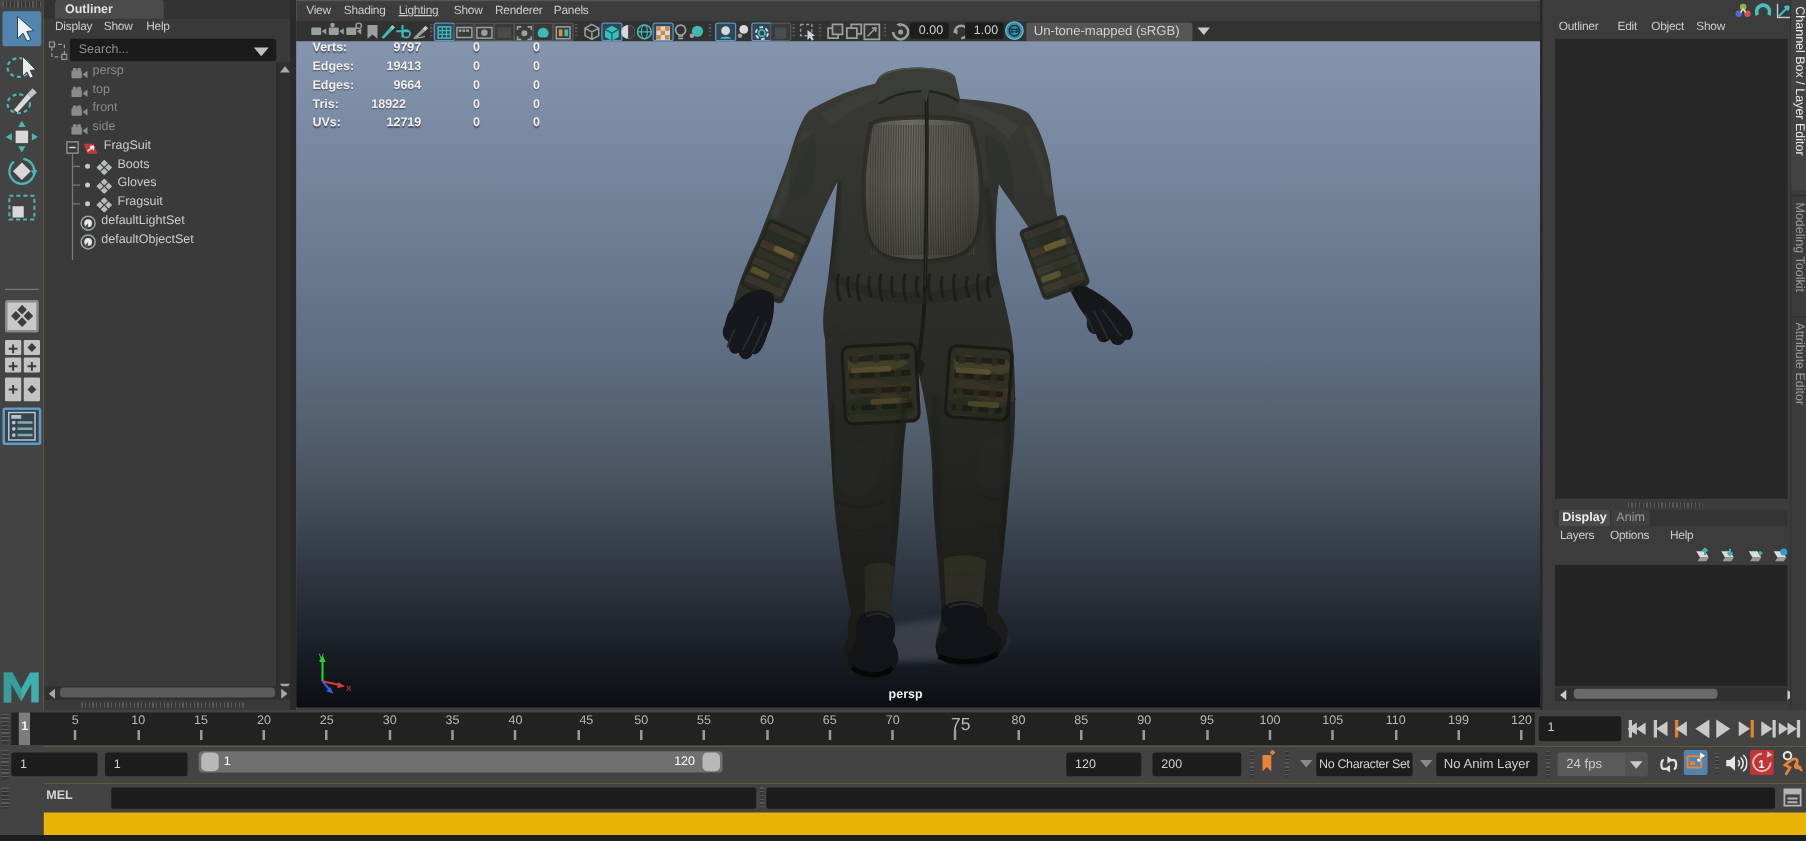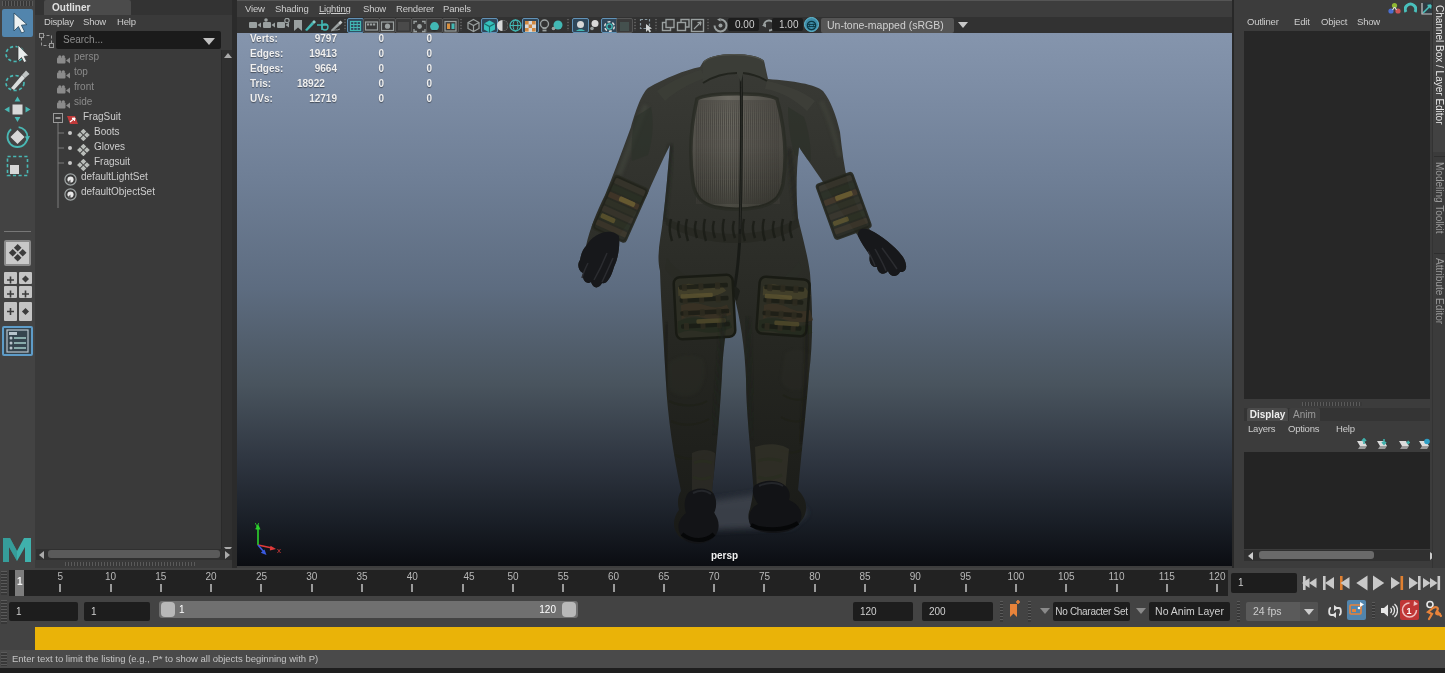--- a/index.html
+++ b/index.html
@@ -720,37 +720,37 @@
         <div class="abs" style="left:491.94px;top:1px;width:24px;text-align:center;color:#b9b9b9;font-size:10px;">50</div>
         <div class="abs" style="left:502.94px;top:14px;width:2px;height:8px;background:#9a9a9a;"></div>
         <div class="abs" style="left:542.24px;top:1px;width:24px;text-align:center;color:#b9b9b9;font-size:10px;">55</div>
         <div class="abs" style="left:553.24px;top:14px;width:2px;height:8px;background:#9a9a9a;"></div>
         <div class="abs" style="left:592.5400000000001px;top:1px;width:24px;text-align:center;color:#b9b9b9;font-size:10px;">60</div>
         <div class="abs" style="left:603.5400000000001px;top:14px;width:2px;height:8px;background:#9a9a9a;"></div>
         <div class="abs" style="left:642.84px;top:1px;width:24px;text-align:center;color:#b9b9b9;font-size:10px;">65</div>
         <div class="abs" style="left:653.84px;top:14px;width:2px;height:8px;background:#9a9a9a;"></div>
         <div class="abs" style="left:693.14px;top:1px;width:24px;text-align:center;color:#b9b9b9;font-size:10px;">70</div>
         <div class="abs" style="left:704.14px;top:14px;width:2px;height:8px;background:#9a9a9a;"></div>
-        <div class="abs" style="left:743.44px;top:1px;width:24px;text-align:center;color:#b9b9b9;font-size:10px;">75</div>
+        <div class="abs" style="left:743.44px;top:1px;width:24px;text-align:right;color:#b9b9b9;font-size:14px;">75</div>
         <div class="abs" style="left:754.44px;top:14px;width:2px;height:8px;background:#9a9a9a;"></div>
         <div class="abs" style="left:793.74px;top:1px;width:24px;text-align:center;color:#b9b9b9;font-size:10px;">80</div>
         <div class="abs" style="left:804.74px;top:14px;width:2px;height:8px;background:#9a9a9a;"></div>
         <div class="abs" style="left:844.0400000000001px;top:1px;width:24px;text-align:center;color:#b9b9b9;font-size:10px;">85</div>
         <div class="abs" style="left:855.0400000000001px;top:14px;width:2px;height:8px;background:#9a9a9a;"></div>
         <div class="abs" style="left:894.34px;top:1px;width:24px;text-align:center;color:#b9b9b9;font-size:10px;">90</div>
         <div class="abs" style="left:905.34px;top:14px;width:2px;height:8px;background:#9a9a9a;"></div>
         <div class="abs" style="left:944.6400000000001px;top:1px;width:24px;text-align:center;color:#b9b9b9;font-size:10px;">95</div>
         <div class="abs" style="left:955.6400000000001px;top:14px;width:2px;height:8px;background:#9a9a9a;"></div>
         <div class="abs" style="left:994.94px;top:1px;width:24px;text-align:center;color:#b9b9b9;font-size:10px;">100</div>
         <div class="abs" style="left:1005.94px;top:14px;width:2px;height:8px;background:#9a9a9a;"></div>
         <div class="abs" style="left:1045.24px;top:1px;width:24px;text-align:center;color:#b9b9b9;font-size:10px;">105</div>
         <div class="abs" style="left:1056.24px;top:14px;width:2px;height:8px;background:#9a9a9a;"></div>
         <div class="abs" style="left:1095.54px;top:1px;width:24px;text-align:center;color:#b9b9b9;font-size:10px;">110</div>
         <div class="abs" style="left:1106.54px;top:14px;width:2px;height:8px;background:#9a9a9a;"></div>
-        <div class="abs" style="left:1145.8400000000001px;top:1px;width:24px;text-align:center;color:#b9b9b9;font-size:10px;">115</div>
+        <div class="abs" style="left:1145.8400000000001px;top:1px;width:24px;text-align:center;color:#b9b9b9;font-size:10px;">199</div>
         <div class="abs" style="left:1156.8400000000001px;top:14px;width:2px;height:8px;background:#9a9a9a;"></div>
         <div class="abs" style="left:1196.14px;top:1px;width:24px;text-align:center;color:#b9b9b9;font-size:10px;">120</div>
         <div class="abs" style="left:1207.14px;top:14px;width:2px;height:8px;background:#9a9a9a;"></div>
       </div>
     <div class="abs fld" style="left:1231px;top:5px;width:66px;height:20px;line-height:20px;">1</div>
     <svg id="playctl" class="abs" style="left:1301px;top:4px;" width="144" height="22" viewBox="0 0 144 22">
         <rect x="2" y="4" width="2.6" height="14" fill="#c9c9c9"></rect>
         <polygon points="8.5,6 8.5,16 1,11" fill="#c9c9c9"></polygon>
         <polygon points="15.5,6 15.5,16 8,11" fill="#c9c9c9"></polygon>
         <rect x="22" y="4" width="2.6" height="14" fill="#c9c9c9"></rect>
@@ -818,20 +818,29 @@
             <polygon points="14,1 18,4 13.5,6" fill="#f0c0c0"></polygon>
             <text x="6.5" y="14" fill="#fff" font-size="9" font-weight="bold" font-family="Liberation Sans">1</text>
           </svg></div>
         <svg class="abs" style="left:97px;top:0;" width="22" height="22" viewBox="0 0 22 22">
           <circle cx="7" cy="4.5" r="3" fill="none" stroke="#e8e8e8" stroke-width="1.6"></circle>
           <path d="M10 8 C14 6 16 8 14 11 C12 14 14 15 17 14 M10 8 L5 12 L9 14 L6 19 M14 11 L18 16" stroke="#e8833a" stroke-width="2.2" fill="none" stroke-linecap="round"></path>
         </svg>
       </div>
   </div>
 
-
-  <div class="abs" style="left:0;top:650px;width:1445px;height:18px;background:#4a4a4a;">
-    <div class="abs grip" style="left:1px;top:2px;width:6px;height:14px;"></div>
-    <div class="abs" style="left:12px;top:3px;color:#c4c4c4;font-size:9.5px;">Enter text to limit the listing (e.g., P* to show all objects beginning with P)</div>
+  <div class="abs" style="left:0;top:627px;width:1445px;height:23px;background:#434343;">
+    <div class="abs grip" style="left:1px;top:3px;width:6px;height:17px;"></div>
+    <div class="abs" style="left:37px;top:4px;color:#d5d5d5;font-size:10px;font-weight:bold;">MEL</div>
+    <div class="abs" style="left:89px;top:3px;width:516px;height:17px;background:#1c1c1c;border-radius:2px;"></div>
+    <div class="abs grip" style="left:608px;top:3px;width:3px;height:17px;"></div>
+    <div class="abs" style="left:613px;top:3px;width:807px;height:17px;background:#1c1c1c;border-radius:2px;"></div>
+    <svg class="abs" style="left:1426px;top:3px;" width="16" height="16" viewBox="0 0 16 16">
+      <rect x="1.5" y="1.5" width="13" height="13" fill="none" stroke="#b5b5b5" stroke-width="1.4"></rect>
+      <rect x="1.5" y="1.5" width="13" height="4" fill="#b5b5b5"></rect>
+      <rect x="4" y="8" width="8" height="1.6" fill="#b5b5b5"></rect>
+      <rect x="4" y="11" width="8" height="1.6" fill="#b5b5b5"></rect>
+    </svg>
   </div>
+
   <div class="abs" style="left:0;top:668px;width:1445px;height:5px;background:#1e1e1e;"></div>
 
 </div>
 
 </body></html>

